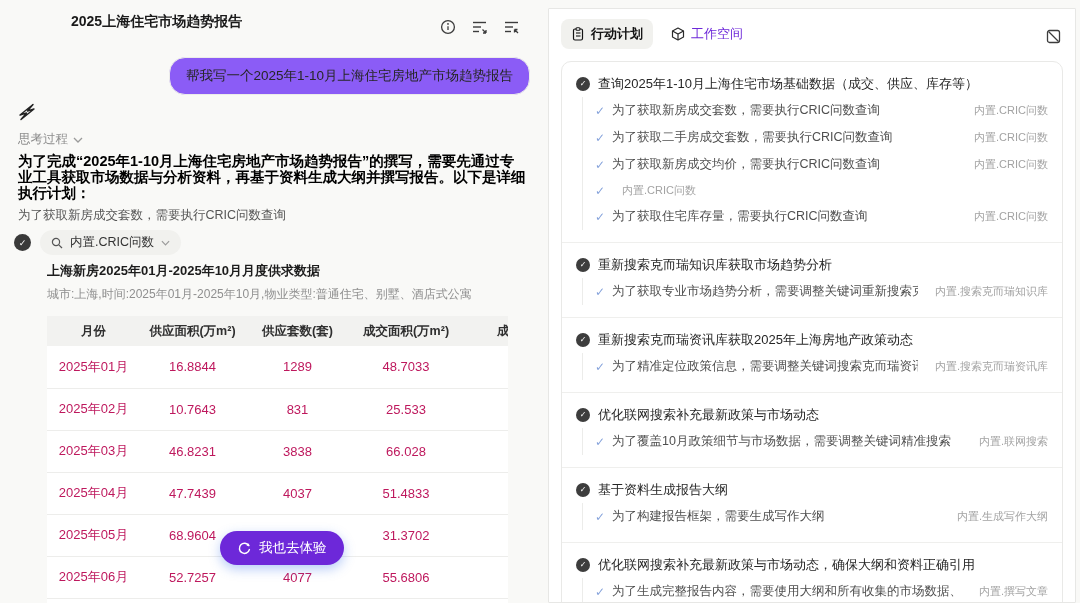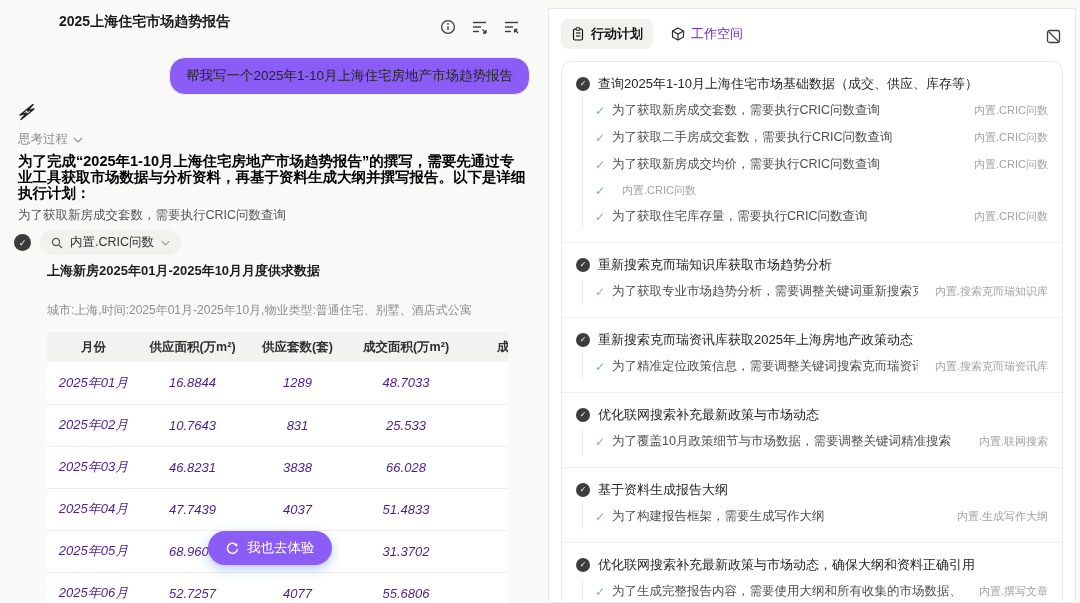--- a/index.html
+++ b/index.html
@@ -1,21 +1,21 @@
 <!DOCTYPE html>
 <html><head>
 <meta charset="utf-8">
 <style>
   * { margin:0; padding:0; box-sizing:border-box; }
   html,body { width:1080px; height:603px; overflow:hidden; }
   body { font-family:"Liberation Sans","DejaVu Sans",sans-serif; background:#f9f9f7; color:#1f1f1f; }
   .page { position:relative; width:1080px; height:603px; overflow:hidden; }
 
   
-  .lp-title { position:absolute; left:59px; top:13px; font-size:14px; font-weight:700; color:#1a1a1a; }
+  .lp-title { position:absolute; left:71px; top:13px; font-size:14px; font-weight:700; color:#1a1a1a; }
   .lp-header-icons { position:absolute; left:440px; top:19px; display:flex; gap:16px; align-items:center; }
   .hicon { width:16px; height:16px; display:inline-flex; align-items:center; justify-content:center; cursor:pointer; }
 
   .bubble { position:absolute; top:57px; right:550px; background:#8b5cf6; border:1px solid #ececea;
             border-radius:16px; padding:9px 16px; font-size:13.5px; color:#262626; white-space:nowrap; }
 
   .flash { position:absolute; left:17px; top:102px; }
   .thinking { position:absolute; left:18px; top:131px; display:flex; align-items:center; gap:5px;
               font-size:12.5px; color:#8f8f8f; cursor:pointer; }
   .intro { position:absolute; left:18px; top:153px; width:508px; font-size:14.5px; font-weight:700;
@@ -23,29 +23,29 @@
   .note { position:absolute; left:18px; top:207px; font-size:12.5px; color:#555; }
 
   .tool-row { position:absolute; left:14px; top:230px; display:flex; align-items:center; gap:9px; }
   .check-circle { width:17px; height:17px; border-radius:50%; background:#3a3a3a; color:#fff;
                   display:inline-flex; align-items:center; justify-content:center; font-size:9px; flex:none; }
   .tool-pill { display:inline-flex; align-items:center; gap:7px; background:#f1f1ee; border-radius:14px;
                height:25px; padding:0 11px; font-size:12.5px; color:#333; cursor:pointer; }
 
   .table-wrap { position:absolute; left:47px; top:262px; width:461px; overflow:hidden; }
   .tbl-title { font-size:13px; font-weight:700; color:#1c1c1c; }
-  .tbl-sub { margin-top:22px; font-size:12px; color:#8f8f8f; }
+  .tbl-sub { margin-top:6px; font-size:12px; color:#8f8f8f; }
   table { border-collapse:collapse; margin-top:13px; width:535px; table-layout:fixed; background:#fff; }
   col.c1{width:93px;} col.c2{width:105px;} col.c3{width:105px;} col.c4{width:112px;} col.c5{width:120px;}
   thead th { background:#f2f2f0; font-size:12.5px; font-weight:600; color:#2f2f2f; height:30px; text-align:center; }
-  tbody td { font-size:13px; color:#4c1d95; height:42px; text-align:center; border-bottom:1px solid #ededeb; background:#fff;font-style:italic; }
+  tbody td { font-size:13px; color:#be185d; height:42px; text-align:center; border-bottom:1px solid #ededeb; background:#fff; }
   tbody tr.partial td { border-bottom:none; }
 
-  .cta { position:absolute; left:208px; top:531px; height:34px; display:inline-flex; align-items:center; gap:7px;
-         background:#8b5cf6; color:#fff; border:none; border-radius:18px; padding:0 17px; font-size:13.5px;
+  .cta { position:absolute; left:220px; top:531px; height:34px; display:inline-flex; align-items:center; gap:7px;
+         background:#6d28d9; color:#fff; border:none; border-radius:18px; padding:0 17px; font-size:13.5px;
          font-family:inherit; cursor:pointer; box-shadow:0 4px 12px rgba(47,107,232,.35); }
 
   
   .rp { position:absolute; left:548px; top:8px; width:528px; height:595px; background:#fff;
         border:1px solid #e7e7e5; border-radius:1px; overflow:hidden; }
   .rp-tabs { display:flex; align-items:center; gap:8px; padding:10px 12px 6px; }
   .tab { display:inline-flex; align-items:center; gap:6px; padding:6px 10px; border-radius:8px;
          font-size:13px; color:#6d28d9; cursor:pointer; }
   .tab.active { background:#f1f1ee; font-weight:700; color:#141414; }
   .rp-hide { position:absolute; right:14px; top:20px; cursor:pointer; }

